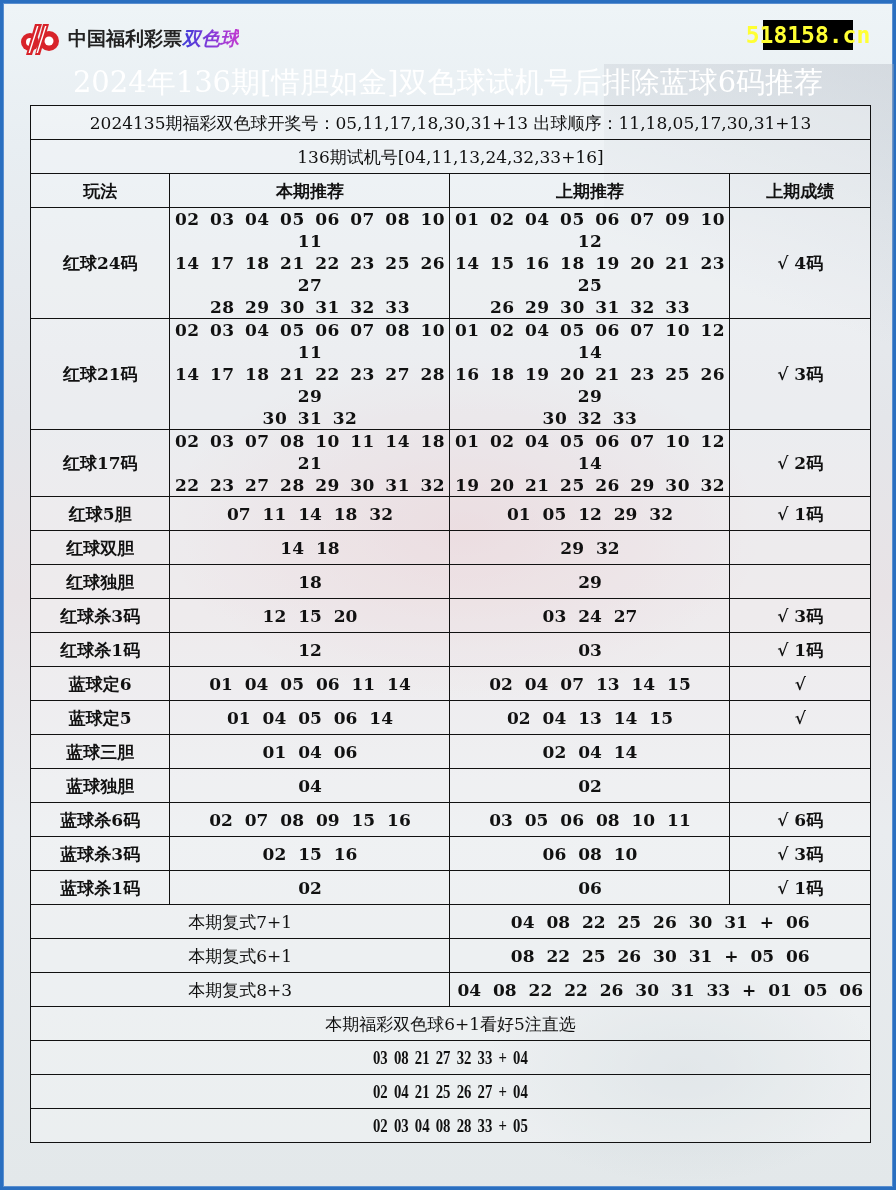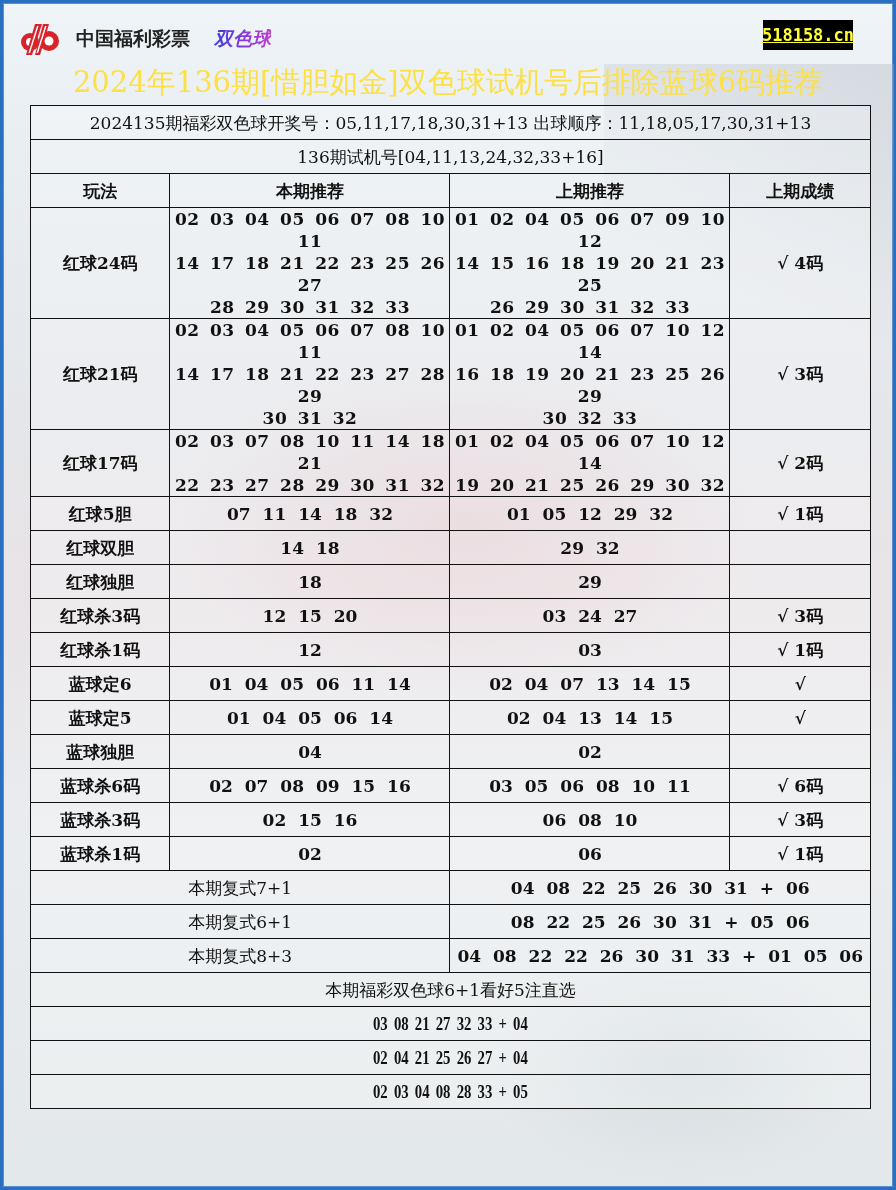--- a/index.html
+++ b/index.html
@@ -30,38 +30,38 @@
     background: radial-gradient(ellipse at center, rgba(200,210,215,0.5) 0%, rgba(200,210,215,0) 70%);
     pointer-events: none;
   }
   .logo {
     position: absolute; left: 18px; top: 22px; height: 34px;
     display: flex; align-items: center;
   }
   .logo-mark { width: 46px; height: 34px; }
   .logo-text {
     font-family: "DejaVu Sans", "Liberation Sans", sans-serif;
-    font-weight: bold; font-size: 19px; color: #222; margin-left: 12px; letter-spacing: 0px;
+    font-weight: bold; font-size: 19px; color: #222; margin-left: 4px; letter-spacing: 0px;
   }
   .logo-ssq {
     font-family: Liberation Serif, serif;
     font-weight: bold; font-style: italic; font-size: 19px;
     background: linear-gradient(90deg, #3b3bd8 0%, #8a3ad8 55%, #c23bd0 100%);
-    -webkit-background-clip: text; background-clip: text; color: transparent; margin-left: 24px;
+    -webkit-background-clip: text; background-clip: text; color: transparent;
   }
   .site-badge {
     position: absolute; left: 763px; top: 20px; width: 90px; height: 30px;
     background: #000; color: #ffff33;
     font-family: "DejaVu Sans Mono", "Liberation Mono", monospace;
-    font-size: 17px; font-weight: bold;
-    display: flex; align-items: center; justify-content: center; text-decoration: underline;
+    font-size: 23px; font-weight: bold;
+    display: flex; align-items: center; justify-content: center;
   }
   .page-title {
     position: absolute; left: 0; top: 62px; width: 896px; text-align: center;
-    font-size: 29px; color: #fde047; line-height: 40px;
+    font-size: 29px; color: #ffffff; line-height: 40px;
     font-family: "DejaVu Serif", "Liberation Serif", serif;
     letter-spacing: 0px;
   }
   table.main {
     position: absolute; left: 30px; top: 105px;
     width: 841px;
     border-collapse: collapse;
     font-size: 17px; color: #111;
   }
   table.main td {
@@ -195,20 +195,26 @@
       <td class="nums bold-plain">02 04 07 13 14 15</td>
       <td class="bold-plain">√</td>
     </tr>
     <tr class="h35">
       <td class="label">蓝球定5</td>
       <td class="nums bold-plain">01 04 05 06 14</td>
       <td class="nums bold-plain">02 04 13 14 15</td>
       <td class="bold-plain">√</td>
     </tr>
     <tr class="h35">
+      <td class="label">蓝球三胆</td>
+      <td class="nums bold-plain">01 04 06</td>
+      <td class="nums bold-plain">02 04 14</td>
+      <td class="bold-plain"></td>
+    </tr>
+    <tr class="h35">
       <td class="label">蓝球独胆</td>
       <td class="nums bold-plain">04</td>
       <td class="nums bold-plain">02</td>
       <td class="bold-plain"></td>
     </tr>
     <tr class="h35">
       <td class="label">蓝球杀6码</td>
       <td class="nums bold-plain">02 07 08 09 15 16</td>
       <td class="nums bold-plain">03 05 06 08 10 11</td>
       <td class="bold-plain">√ 6码</td>

